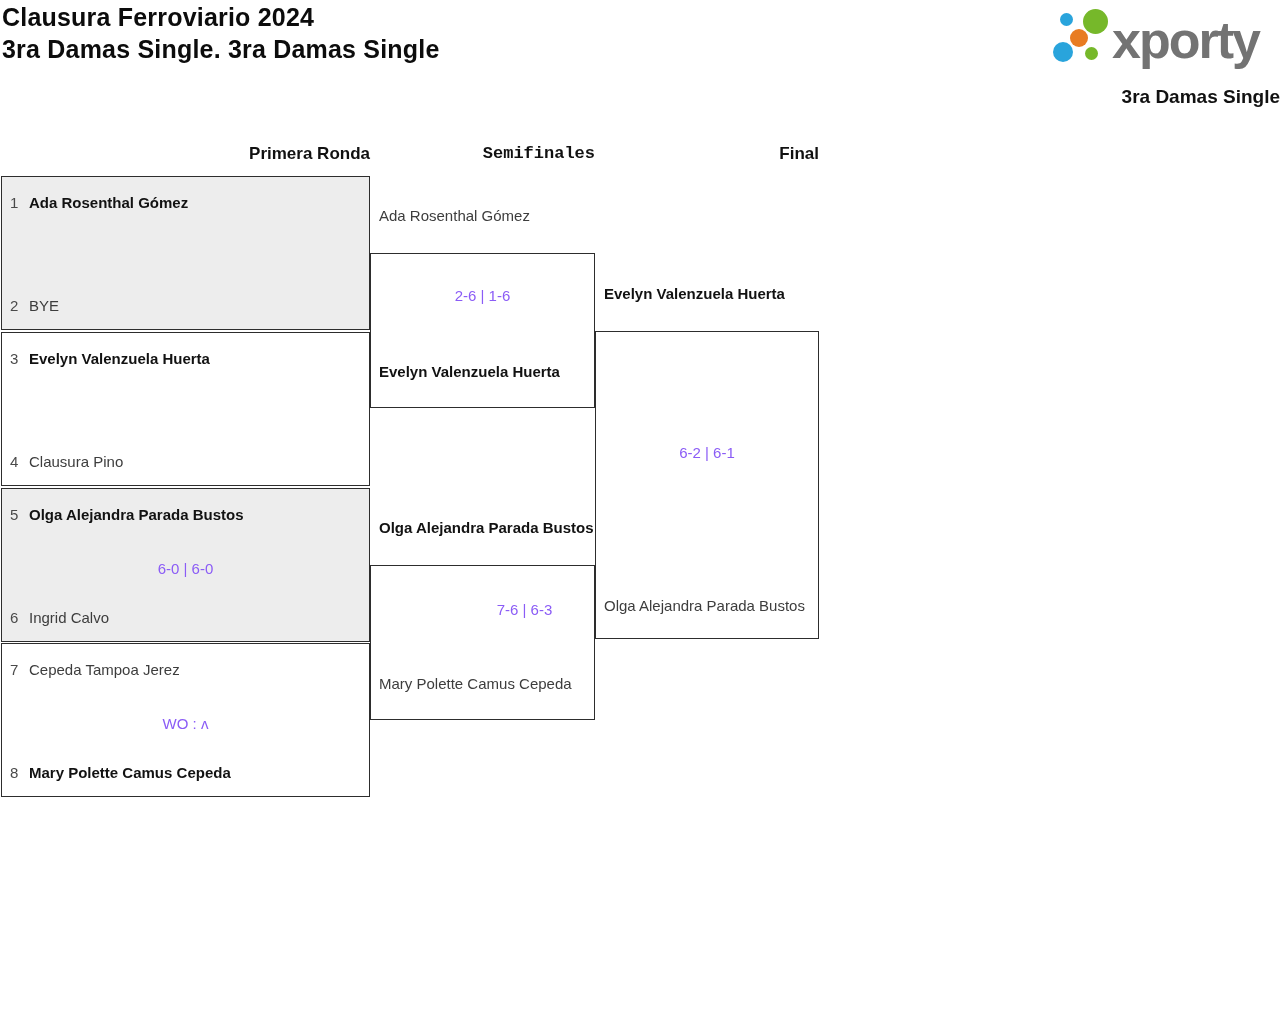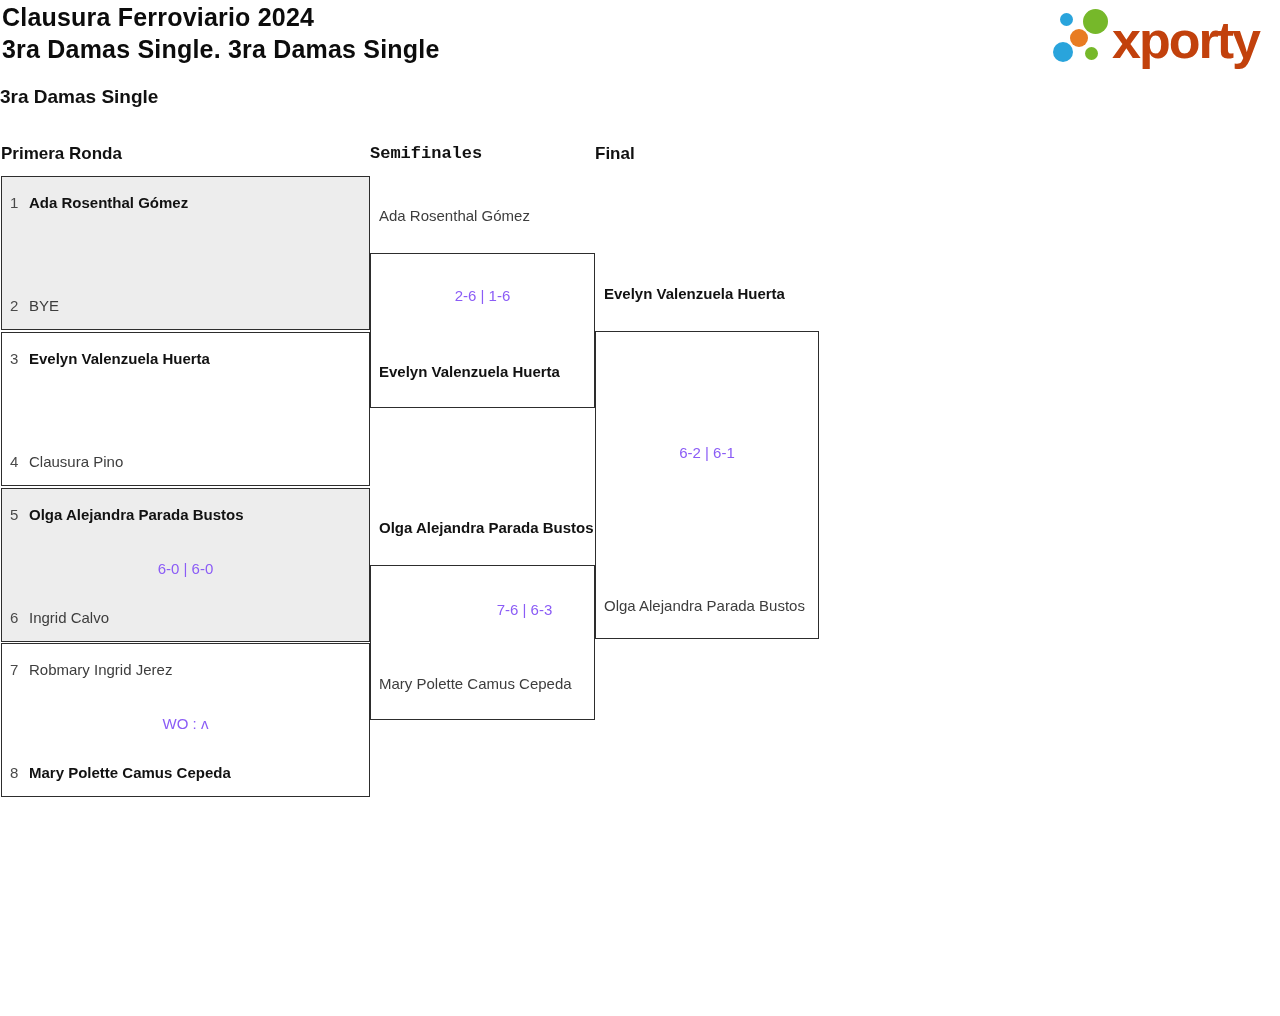--- a/index.html
+++ b/index.html
@@ -1,24 +1,24 @@
 <!DOCTYPE html>
 <html><head>
 <meta charset="utf-8">
 <style>
   html,body{margin:0;padding:0;background:#fff;}
   .page{position:relative;width:1280px;height:1016px;background:#ffffff;overflow:hidden;
         font-family:"Liberation Sans","DejaVu Sans",sans-serif;}
 
   .title-line{position:absolute;left:2px;font-size:25px;font-weight:600;color:#0c0c0c;
               letter-spacing:.2px;white-space:nowrap;}
-  .bracket-title{position:absolute;left:0;top:86px;width:1280px;text-align:left;
+  .bracket-title{position:absolute;left:0;top:86px;width:1280px;text-align:right;
                  font-size:19px;font-weight:600;color:#111;}
   .colhead{position:absolute;top:144px;font-size:17px;font-weight:600;color:#111;
-           text-align:left;white-space:nowrap;}
+           text-align:right;white-space:nowrap;}
 
   .match{position:absolute;border:1px solid #2d2d2d;box-sizing:border-box;background:#fff;}
   .match.gray{background:#ededed;}
   .match.open{background:transparent;}
 
   .prow{position:absolute;left:8px;display:flex;align-items:baseline;font-size:15px;
         line-height:17px;color:#3d3d3d;white-space:nowrap;}
   .seed{width:12px;margin-right:7px;color:#4a4a4a;flex:none;font-weight:400;}
   .pname{font-weight:400;}
   .pname.w{font-weight:700;color:#121212;}
@@ -27,21 +27,21 @@
 
   
   .logo{position:absolute;left:1050px;top:6px;width:225px;height:72px;cursor:pointer;}
   .dot{position:absolute;border-radius:50%;}
   .dot-blue-small {left:10px;top:7px; width:13px;height:13px;background:#29a4dc;}
   .dot-green-large{left:33px;top:3px; width:25px;height:25px;background:#76b82a;}
   .dot-orange     {left:20px;top:23px;width:18px;height:18px;background:#e87c22;}
   .dot-blue-large {left:3px; top:36px;width:20px;height:20px;background:#29a4dc;}
   .dot-green-small{left:35px;top:41px;width:13px;height:13px;background:#76b82a;}
   .logo-text{position:absolute;left:62px;top:8px;font-size:52px;font-weight:700;
-             color:#c2410c;letter-spacing:-2px;line-height:52px;}
+             color:#737373;letter-spacing:-2px;line-height:52px;}
 </style>
 </head>
 <body>
 
 <div class="page">
 
   <div class="title-line" style="top:3px;">Clausura Ferroviario 2024</div>
   <div class="title-line" style="top:35px;">3ra Damas Single. 3ra Damas Single</div>
 
   <div class="logo">
@@ -90,21 +90,21 @@
     <div class="score" style="top:71px;">6-0 | 6-0</div>
     <div class="prow" style="top:120px;">
       <span class="seed">6</span>
       <span class="pname">Ingrid Calvo</span>
     </div>
   </div>
 
   <div class="match" style="left:1px;top:643px;width:369px;height:154px;">
     <div class="prow" style="top:17px;">
       <span class="seed">7</span>
-      <span class="pname">Robmary Ingrid Jerez</span>
+      <span class="pname">Cepeda Tampoa Jerez</span>
     </div>
     <div class="score" style="top:71px;">WO : ʌ</div>
     <div class="prow" style="top:120px;">
       <span class="seed">8</span>
       <span class="pname w">Mary Polette Camus Cepeda</span>
     </div>
   </div>
 
   <div class="match open" style="left:370px;top:253px;width:225px;height:155px;">
     <div class="prow" style="top:-47px;">

